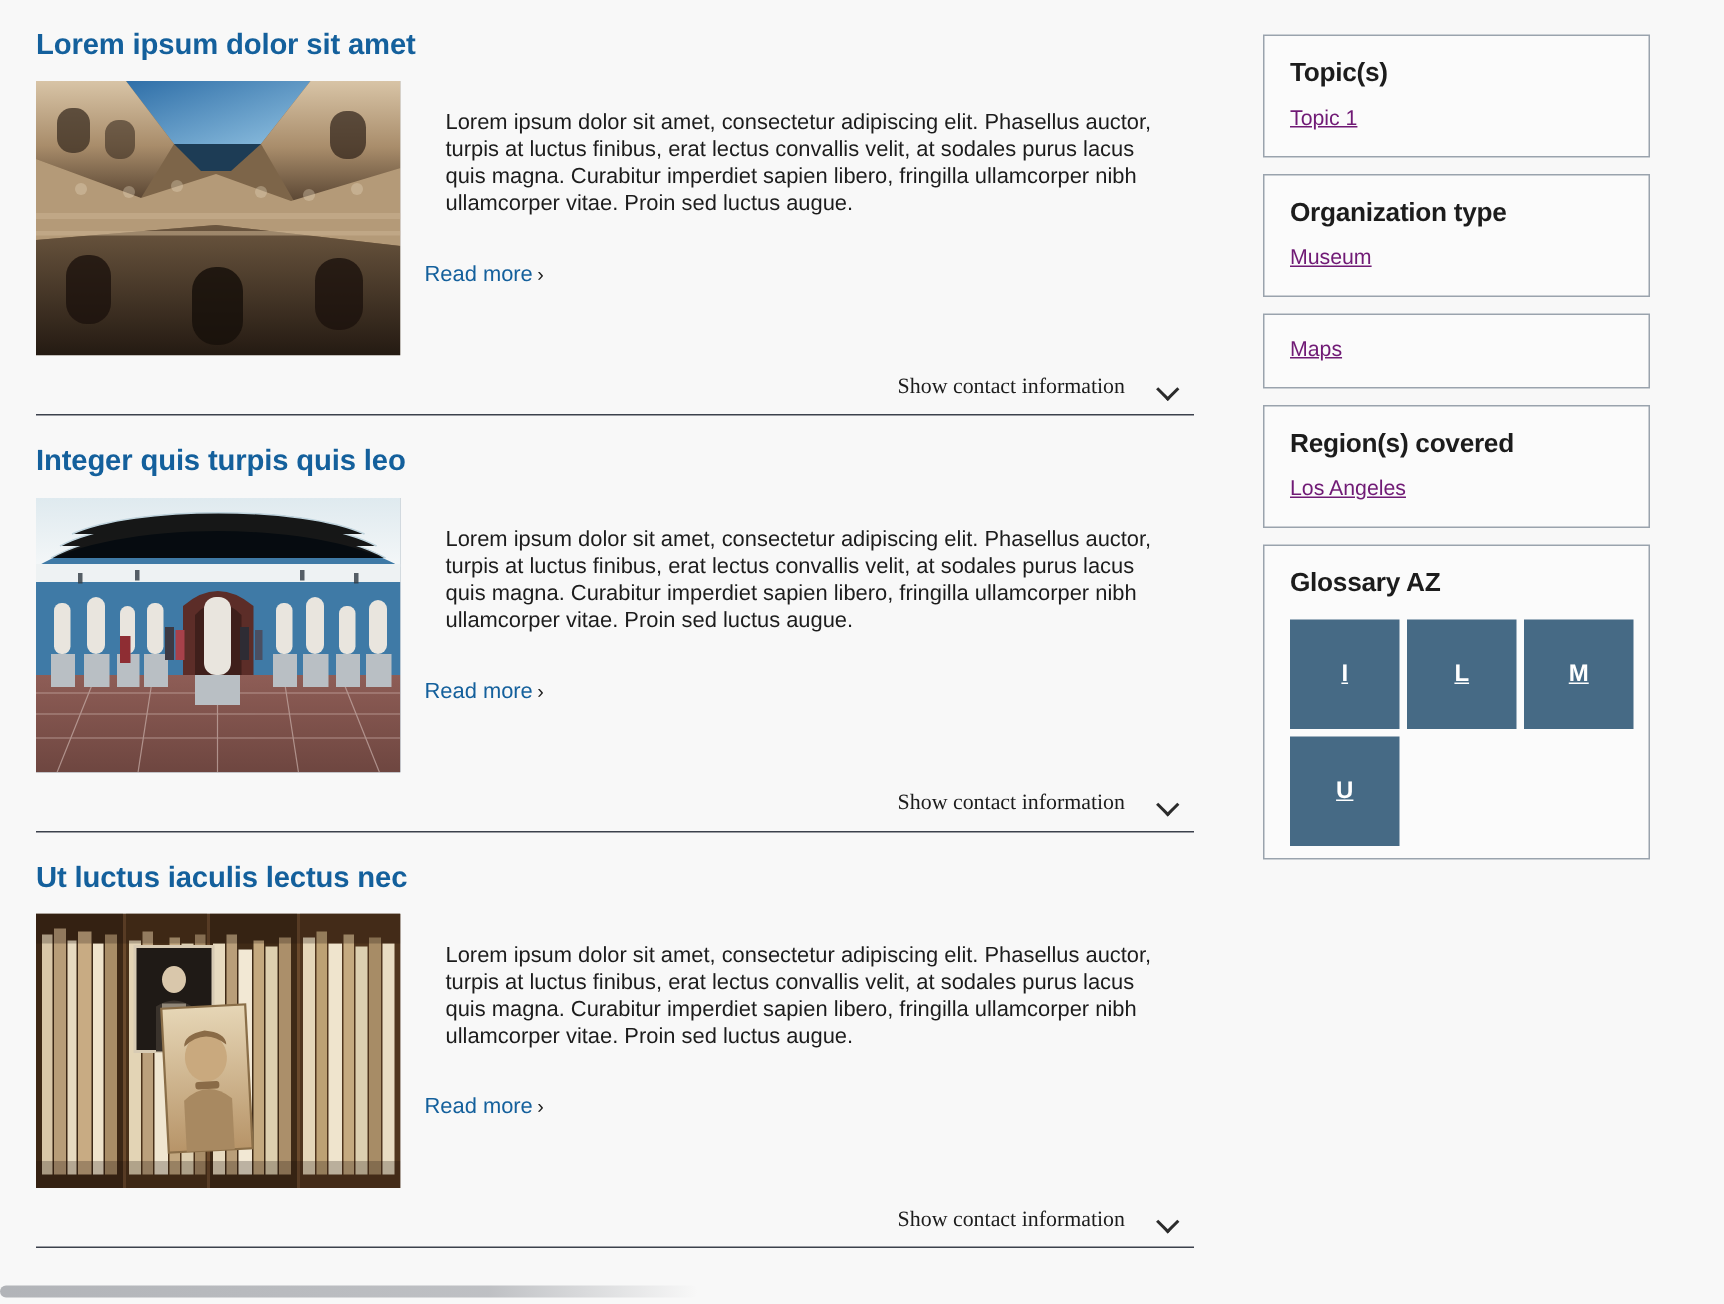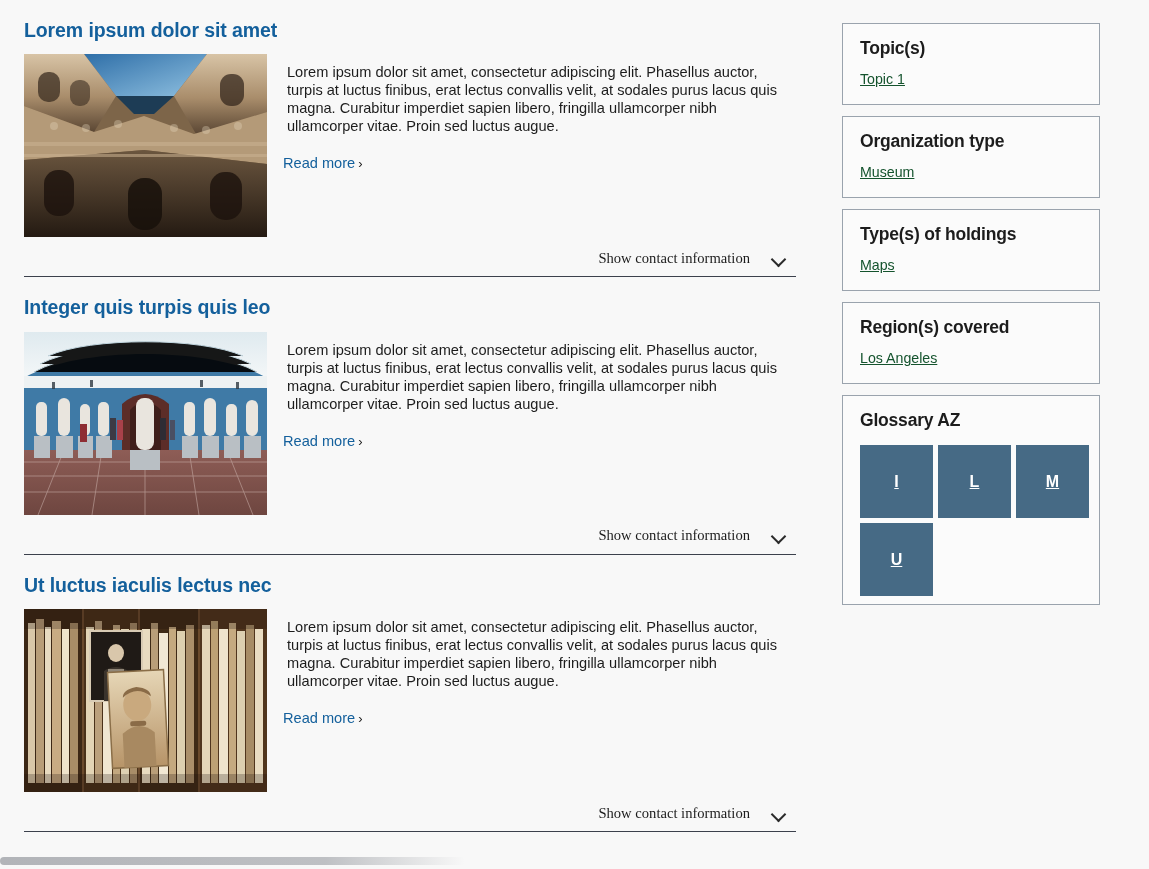--- a/index.html
+++ b/index.html
@@ -52,21 +52,21 @@
     background: #cfcfcf;
     display: block;
   }
   .thumb svg { display: block; width: 243px; height: 183px; }
   .article-text {
     flex: 1 1 auto;
     padding-left: 16px;
     padding-top: 5px;
   }
   .article-text p {
-    margin: 4px;
+    margin: 14px;
     color: #1c1c1c;
     font-size: 14.6px;
     line-height: 18px;
     max-width: 503px;
   }
   .read-more {
     display: inline-block;
     margin-top: 16px;
     color: #14609c;
     font-size: 14.6px;
@@ -133,21 +133,21 @@
   }
   .facet-title {
     margin: 0 0 11px 0;
     font-size: 17.5px;
     font-weight: bold;
     color: #1c1c1c;
     letter-spacing: -0.2px;
   }
   .facet-link {
     display: inline-block;
-    color: #14532d;
+    color: #701a75;
     font-size: 14.2px;
     text-decoration: underline;
   }
 
   .glossary { padding-bottom: 8px; }
   .glossary-grid {
     display: flex;
     flex-wrap: wrap;
     gap: 5px;
     margin-top: 14px;
@@ -426,21 +426,20 @@
       <h3 class="facet-title">Topic(s)</h3>
       <a class="facet-link" href="#">Topic 1</a>
     </div>
 
     <div class="facet">
       <h3 class="facet-title">Organization type</h3>
       <a class="facet-link" href="#">Museum</a>
     </div>
 
     <div class="facet">
-      <h3 class="facet-title">Type(s) of holdings</h3>
       <a class="facet-link" href="#">Maps</a>
     </div>
 
     <div class="facet">
       <h3 class="facet-title">Region(s) covered</h3>
       <a class="facet-link" href="#">Los Angeles</a>
     </div>
 
     <div class="facet glossary">
       <h3 class="facet-title">Glossary AZ</h3>

